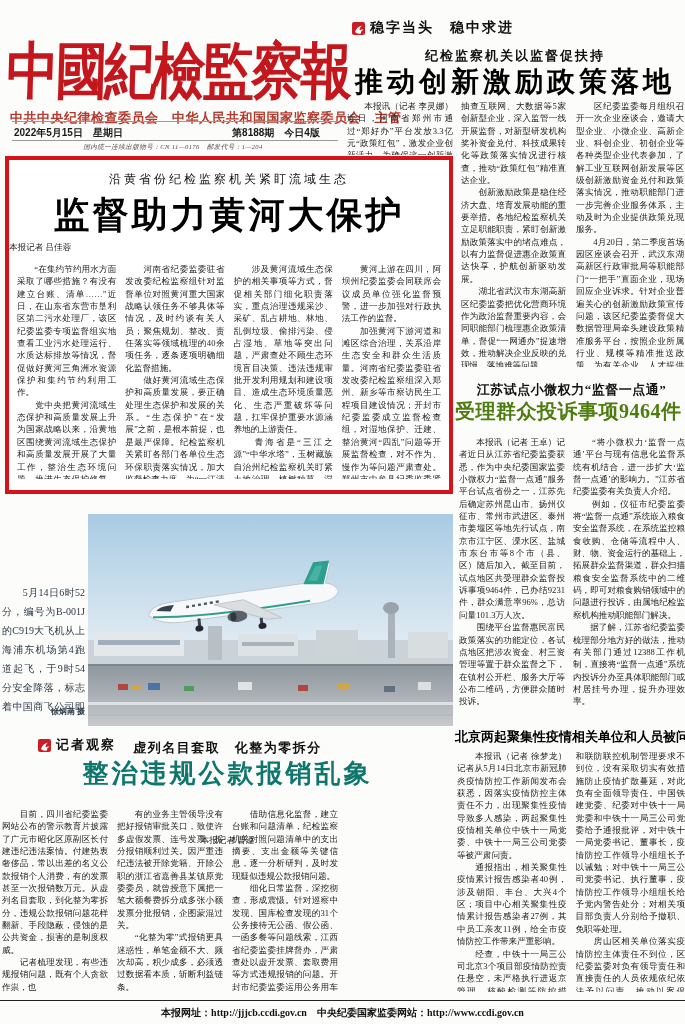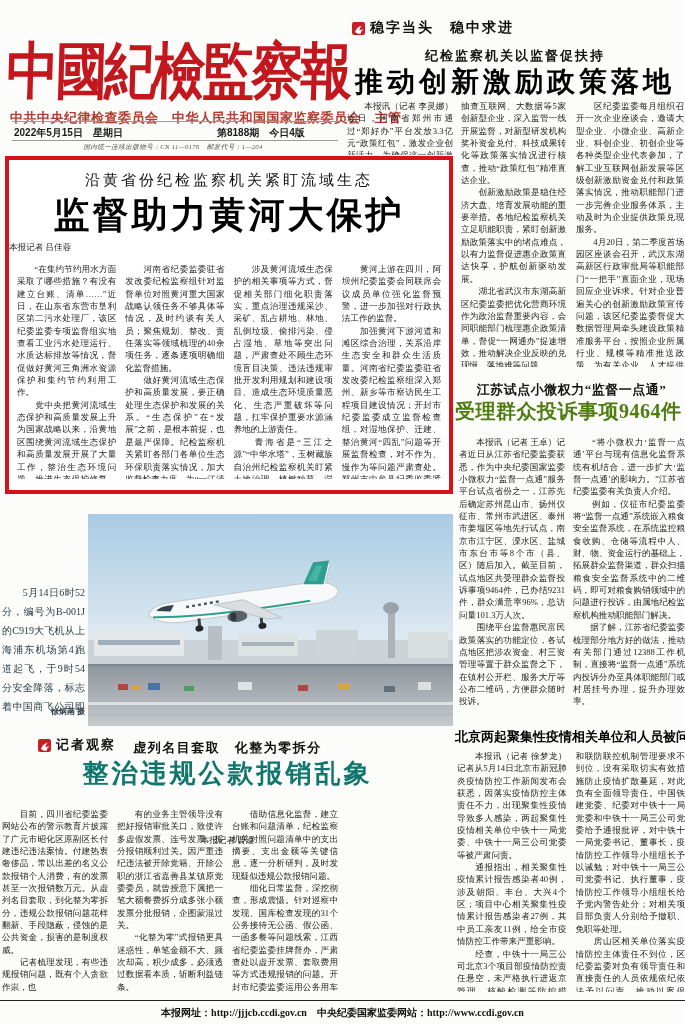--- a/index.html
+++ b/index.html
@@ -24,21 +24,21 @@
   .dateline{top:126px;font-size:10px;font-weight:bold;font-family:"Liberation Sans",sans-serif;white-space:nowrap;}
   .codes{
     left:10px;top:143px;width:326px;text-align:center;color:#4c4c4c;
     font-size:6.6px;font-style:italic;letter-spacing:.4px;white-space:nowrap;
   }
   
   .lead-box{
     left:5px;top:156px;width:440px;height:330px;
     border:4px solid #d8121a;background:#fff;
   }
-  .lead-kicker{left:0;top:11px;width:100%;text-align:center;font-size:15px;letter-spacing:3px;color:#111;}
+  .lead-kicker{left:0;top:11px;width:100%;text-align:center;font-size:12px;letter-spacing:3px;color:#111;}
   .lead-headline{
     left:0;top:31px;width:100%;text-align:center;
     font-family:"Liberation Sans",sans-serif;font-weight:900;font-size:36px;letter-spacing:3px;color:#000;white-space:nowrap;
   }
   .lead-byline{left:0;top:82px;width:100%;font-size:8.6px;color:#222;}
   .bodytext{
     font-size:8.6px;line-height:12.35px;text-align:justify;white-space:pre-line;
     color:#222;overflow:hidden;
   }
   .lead-cols{left:8px;top:103px;width:424px;height:216px;display:flex;gap:9px;}
@@ -82,21 +82,21 @@
   .footer-rule{left:0;top:1000px;width:685px;height:1px;background:#222;}
   .footer-text{left:0;top:1006px;width:685px;text-align:center;font-size:10px;font-weight:bold;color:#111;}
 </style>
 </head>
 <body>
 
 <div class="abs masthead-title">中國紀檢監察報</div>
 <div class="abs supervisor">中共中央纪律检查委员会　中华人民共和国国家监察委员会　主管</div>
 <div class="abs rule-thin" style="left:12px;top:121px;width:326px;"></div>
 <div class="abs dateline" style="left:14px;">2022年5月15日　星期日</div>
-<div class="abs dateline" style="left:217px;width:138px;text-align:left;">第8188期　今日4版</div>
+<div class="abs dateline" style="left:207px;width:138px;text-align:center;">第8188期　今日4版</div>
 <div class="abs rule-thin" style="left:12px;top:140px;width:326px;"></div>
 <div class="abs codes">国内统一连续出版物号：CN 11—0176　邮发代号：1—204</div>
 
 <div class="abs lead-box">
   <div class="abs lead-kicker">沿黄省份纪检监察机关紧盯流域生态</div>
   <div class="abs lead-headline">监督助力黄河大保护</div>
   <div class="abs lead-byline">本报记者 吕佳蓉</div>
   <div class="abs lead-cols">
     <div class="col bodytext">　　“在集约节约用水方面采取了哪些措施？有没有建立台账、清单……”近日，在山东省东营市垦利区第二污水处理厂，该区纪委监委专项监督组实地查看工业污水处理运行、水质达标排放等情况，督促做好黄河三角洲水资源保护和集约节约利用工作。
 　　党中央把黄河流域生态保护和高质量发展上升为国家战略以来，沿黄地区围绕黄河流域生态保护和高质量发展开展了大量工作，整治生态环境问题，推进生态保护修复，不断完善治理体系。针对其中暴露出的一些责任和作风问题，沿黄地区各级纪检监察机关细化监督执纪问责，压紧压实责任，以高质量监督护航黄河流域生态保护和高质量发展。</div>

